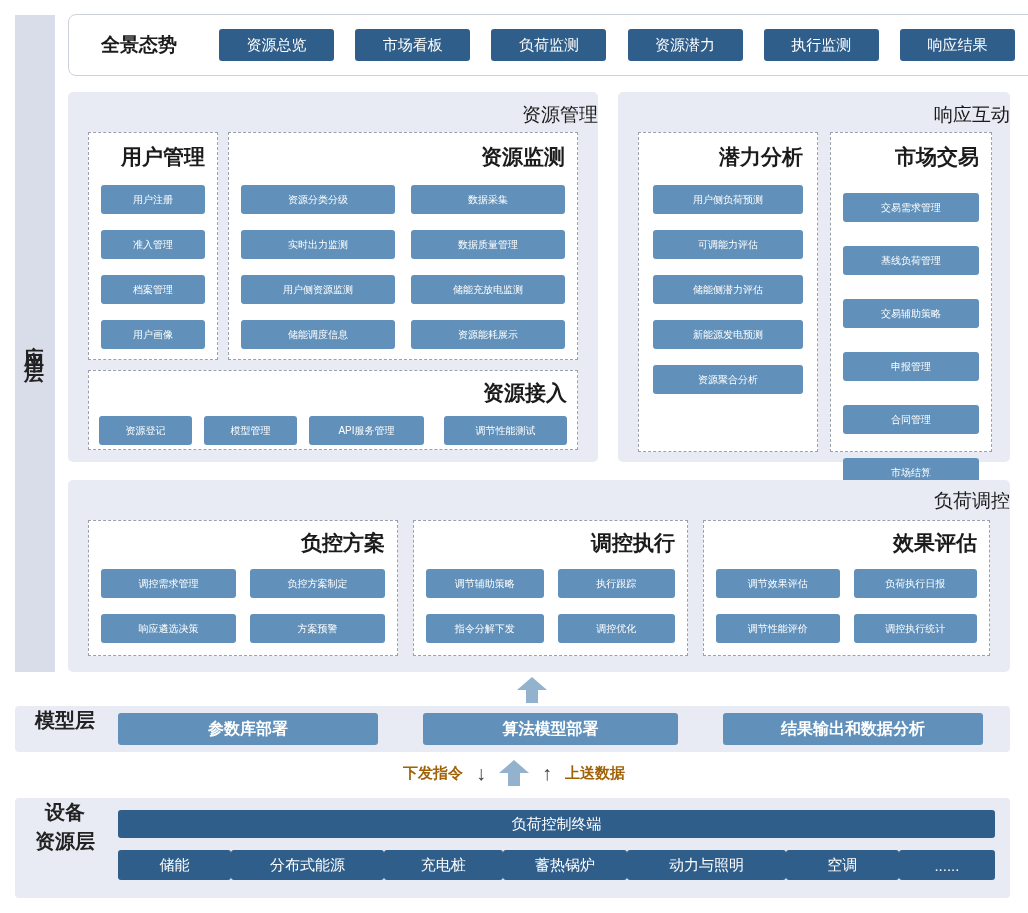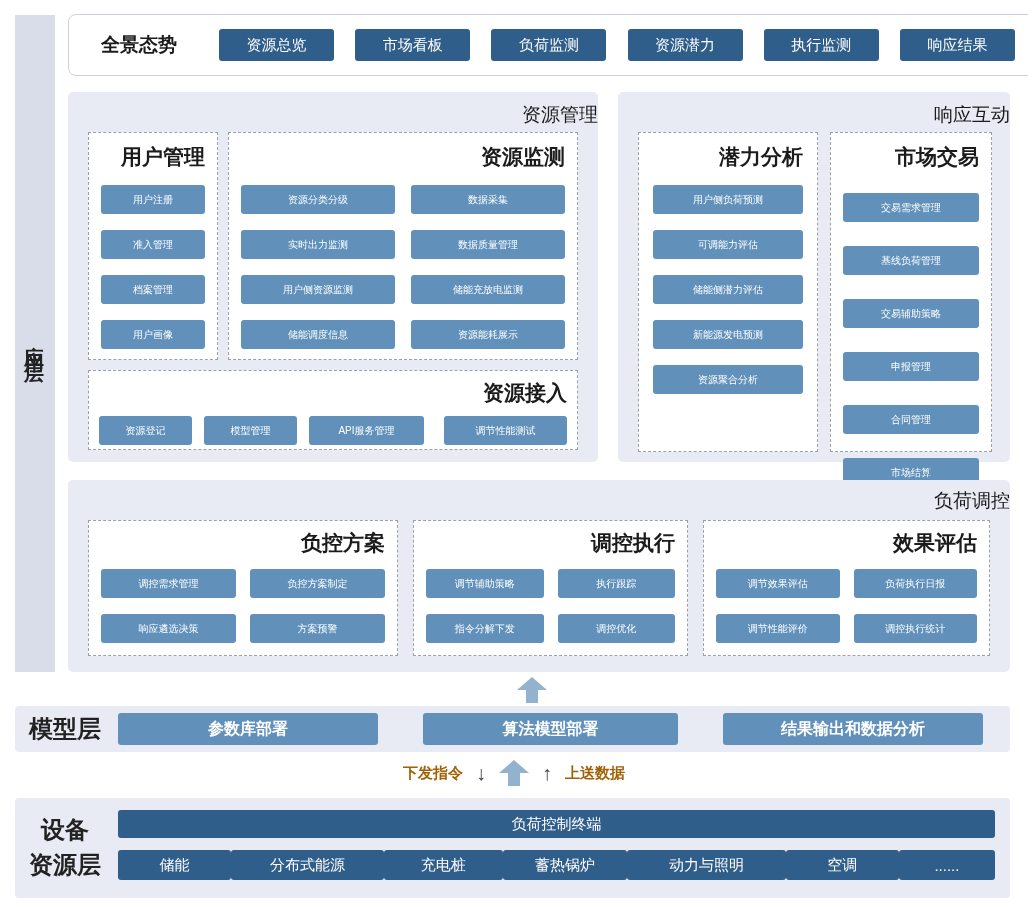--- a/index.html
+++ b/index.html
@@ -44,22 +44,22 @@
   .up-arrow { width:30px; }
   .up-arrow .head { width:0; height:0; margin:0 auto;
                     border-left:15px solid transparent; border-right:15px solid transparent;
                     border-bottom:13px solid #93b2cd; }
   .up-arrow .shaft { width:12px; height:13px; background:#93b2cd; margin:0 auto; }
   .thin-arrow { font-size:20px; color:#444; line-height:1; }
 
   
   .layer-strip { position:absolute; left:15px; width:995px; background:#e9ebf4; border-radius:4px; }
   .layer-label { position:absolute; left:0; top:0; bottom:0; width:100px;
-                 display:flex; flex-direction:column; align-items:center; justify-content:center;
-                 font-size:24px; font-weight:bold; line-height:1.45; color:#222; }
+                 display:flex; flex-direction:column; align-items:center; justify-content:flex-start;
+                 font-size:20px; font-weight:bold; line-height:1.45; color:#222; }
   .model-btn { position:absolute; top:7px; height:32px; font-size:16px; font-weight:bold; }
 
   .flow-row { position:absolute; left:0; top:756px; width:1028px; height:34px;
               display:flex; align-items:center; justify-content:center; gap:13px; }
   .flow-label { font-size:15px; font-weight:bold; color:#a16207; }
 
   .terminal-bar { position:absolute; left:103px; top:12px; width:877px; height:28px; font-size:15px; }
   .device-row { position:absolute; left:103px; top:52px; width:877px; height:26px;
                 display:flex; }
   .device-row .btn { flex:1 1 0; height:30px; font-size:15px; }

